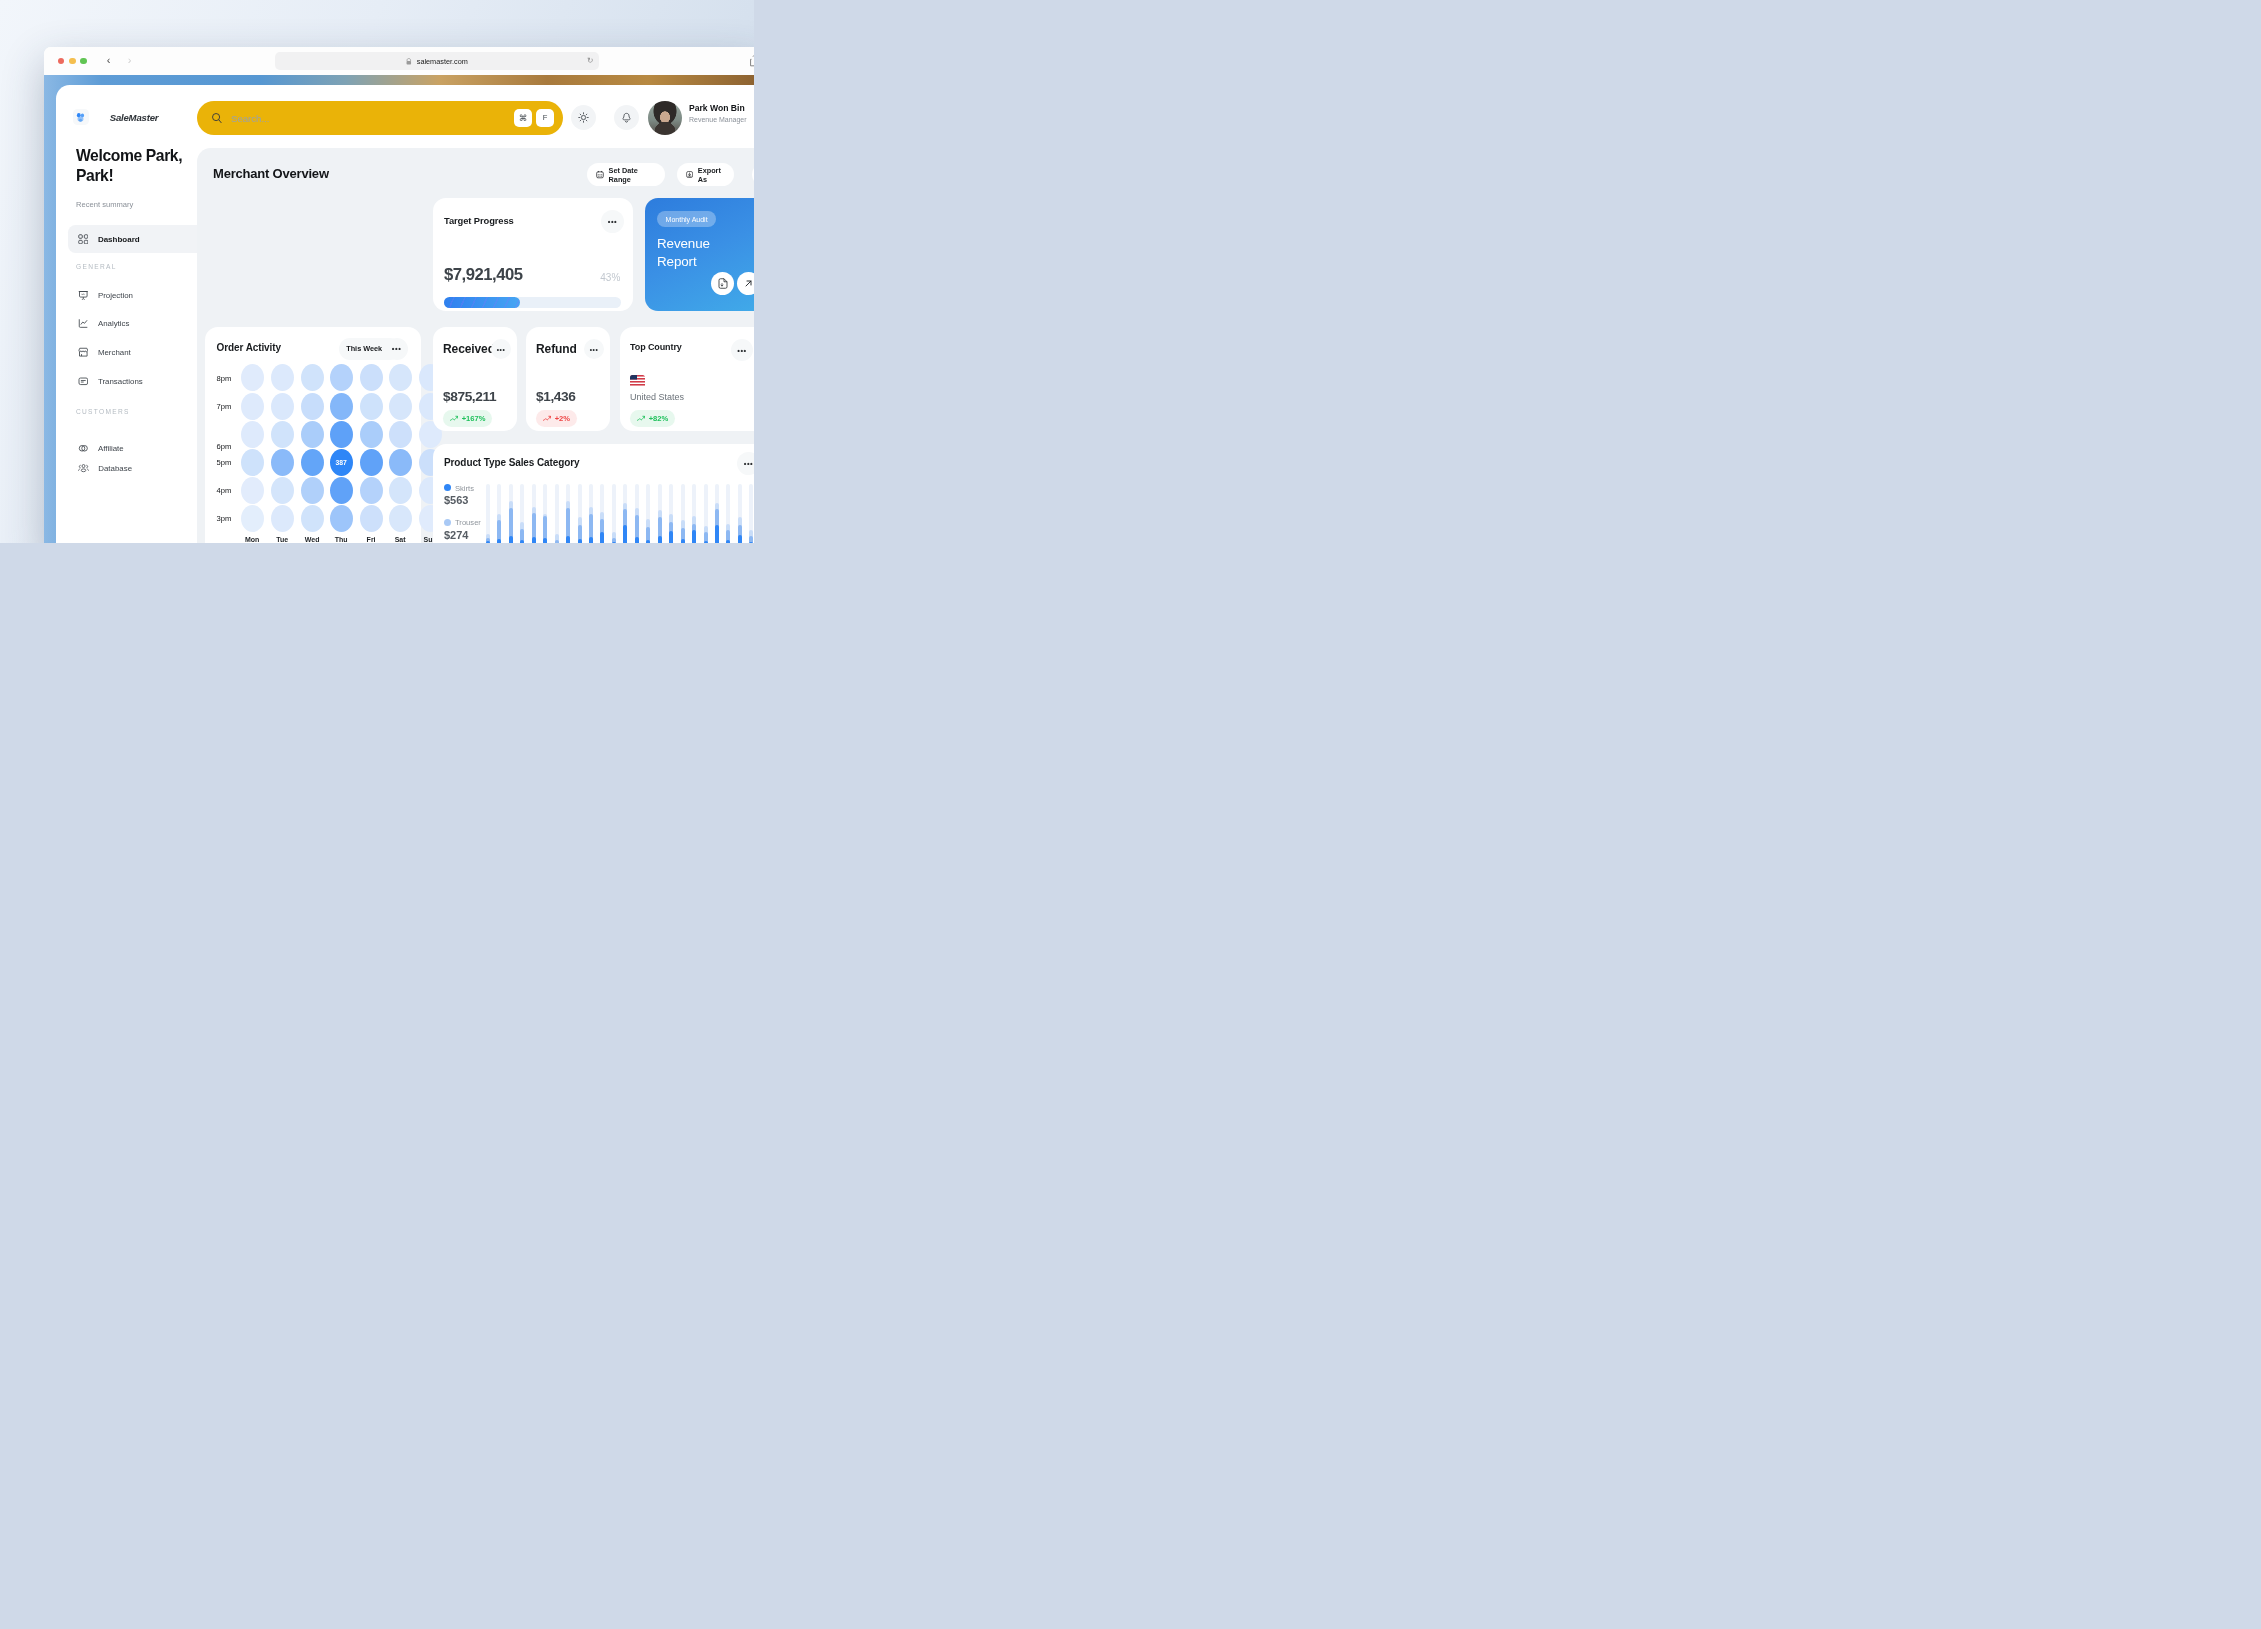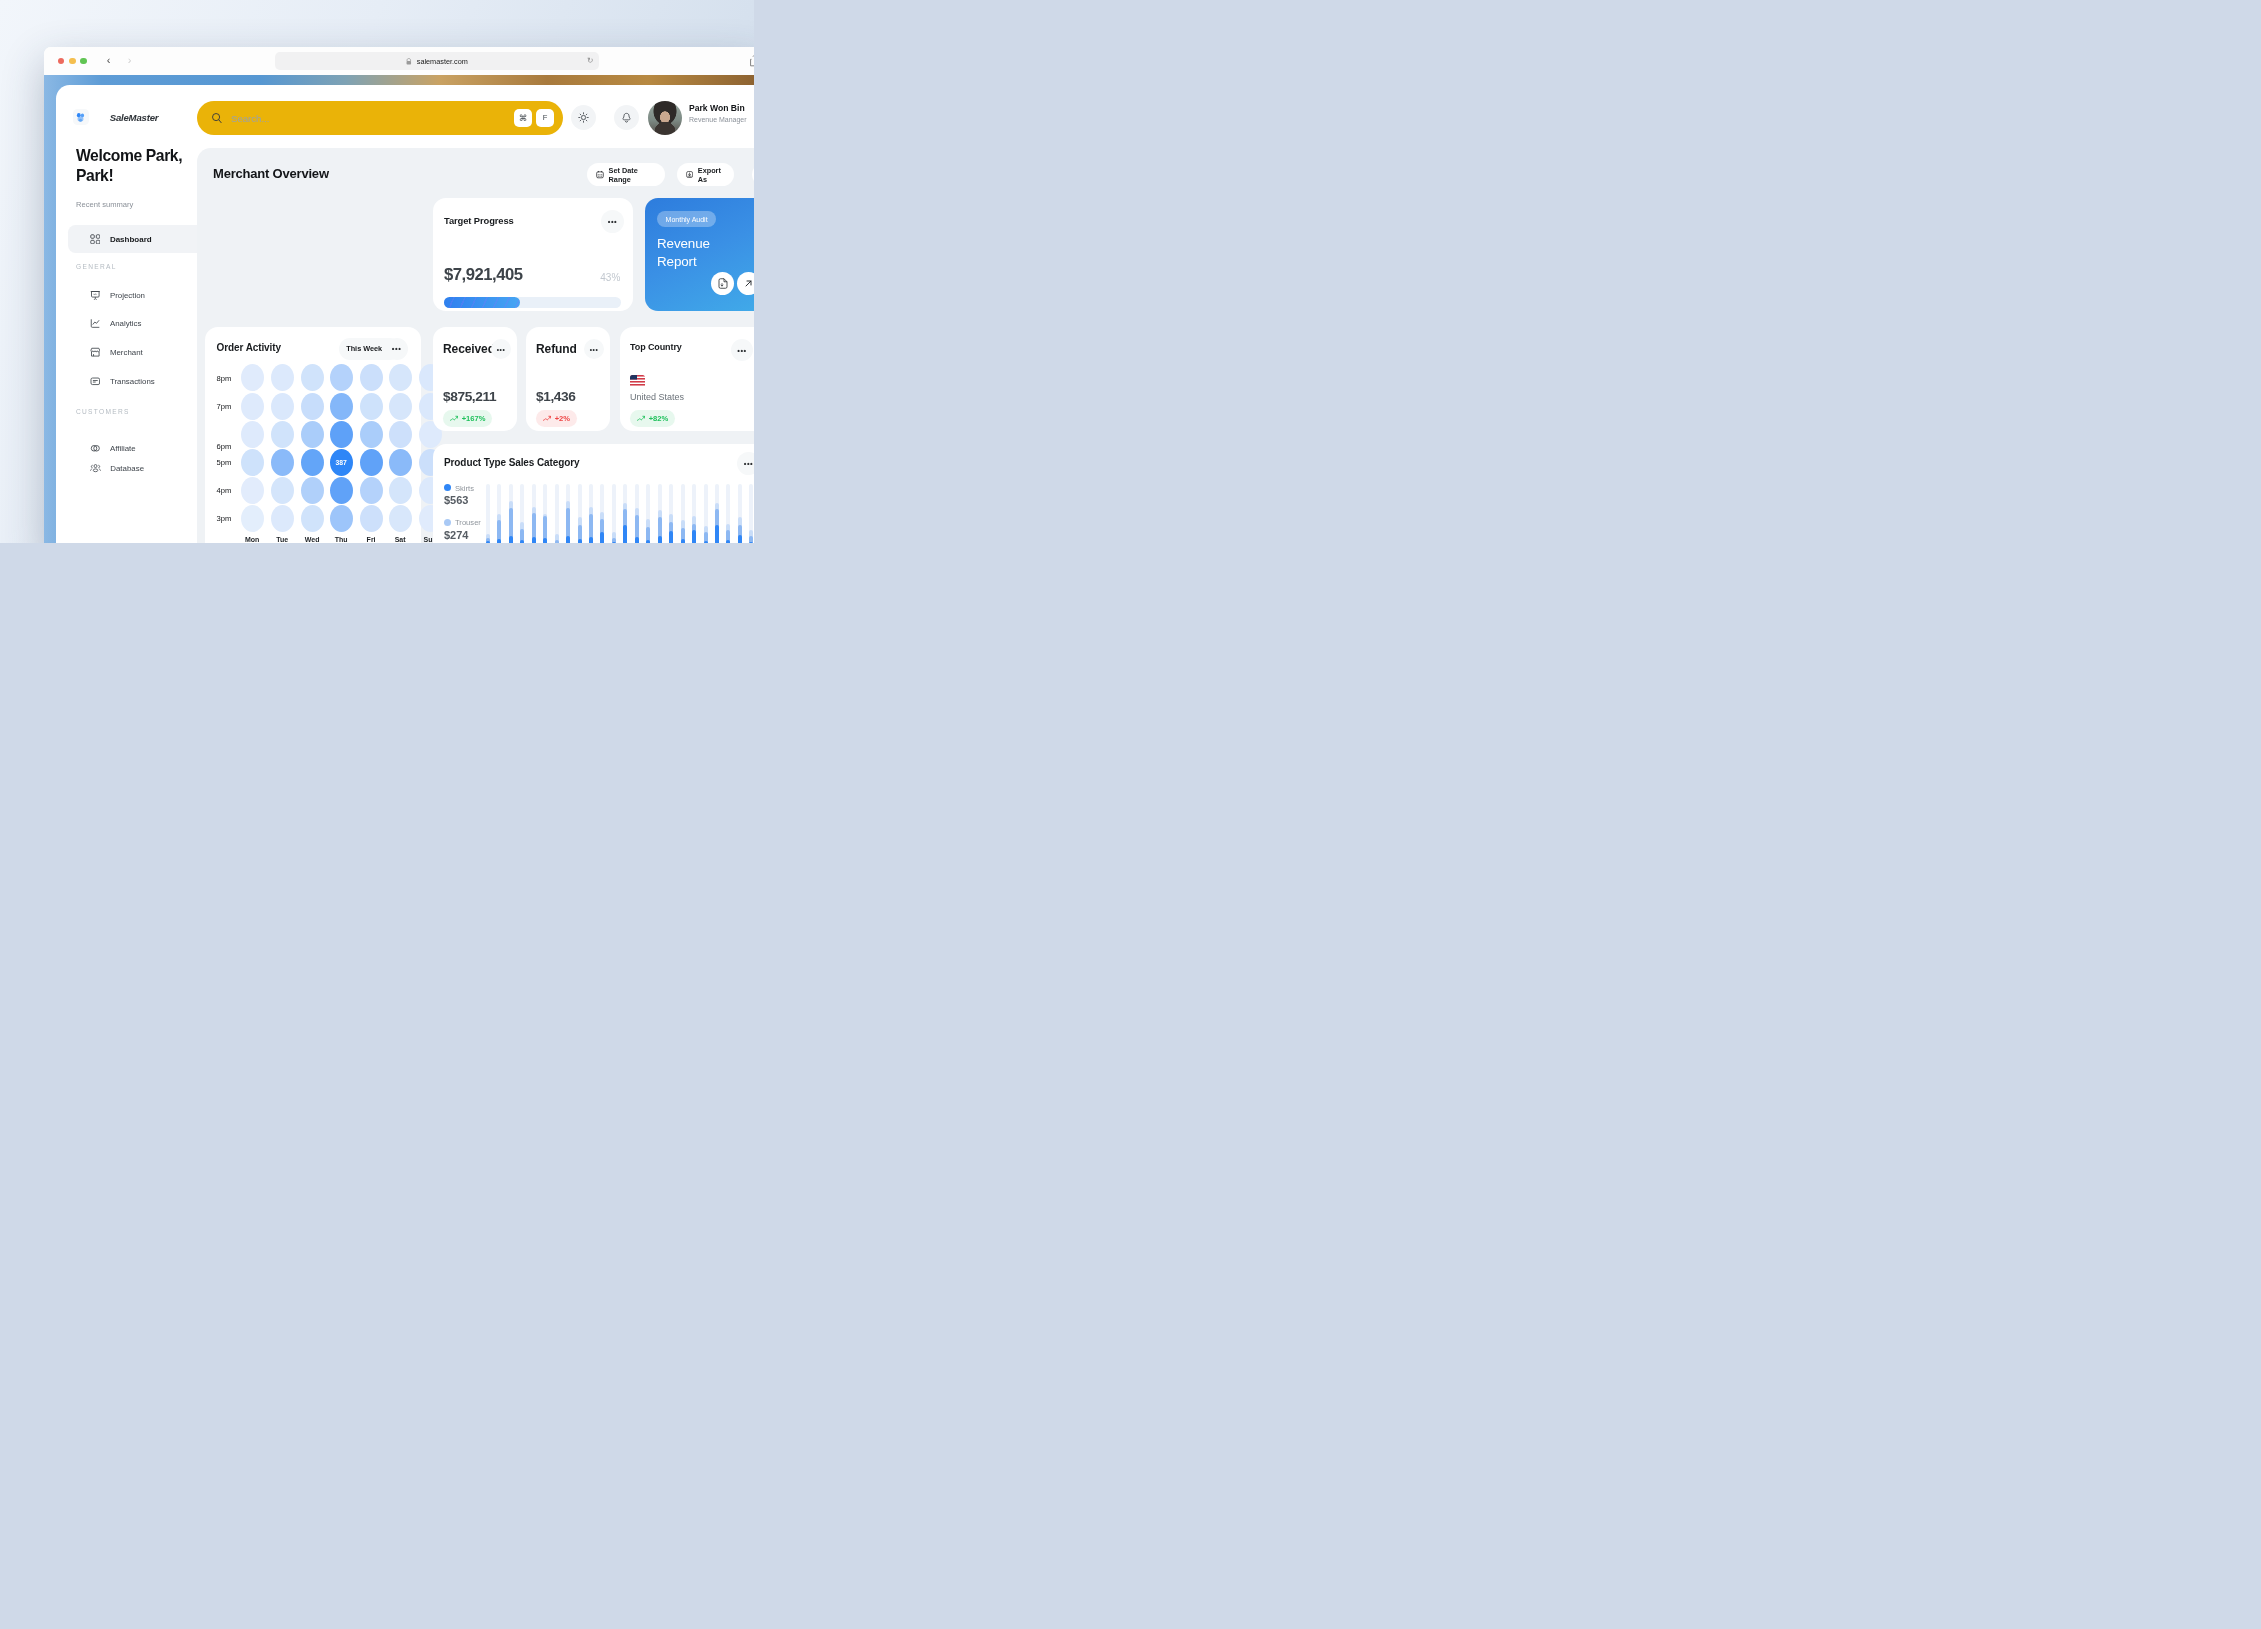--- a/index.html
+++ b/index.html
@@ -22,21 +22,21 @@
   .winbg{position:absolute;left:0;top:28px;right:0;bottom:0;
     background:linear-gradient(90deg,#8ab8e4 0%,#5e9cd6 8%,#5697d2 30%,#7ea2b4 42%,#c9a263 55%,#a87a3d 70%,#b78942 84%,#8a6030 100%);}
   
   .app{position:absolute;left:12px;top:38px;right:0;bottom:0;background:#fff;border-radius:13.7px 0 0 0;}
   
   .brand{position:absolute;left:16.7px;top:24px;display:flex;align-items:center;gap:21px;}
   .brand .chip{width:16px;height:16px;border-radius:4.6px;background:#f6f8fa;display:flex;align-items:center;justify-content:center;}
   .brand .name{font-size:9.6px;font-weight:bold;font-style:italic;color:#2e3338;letter-spacing:-0.2px;}
   .welcome{position:absolute;left:20px;top:61px;width:107px;font-size:15.7px;font-weight:bold;color:#121417;line-height:1.3;letter-spacing:-0.4px;}
   .subtitle{position:absolute;left:20px;top:115px;font-size:7.6px;color:#8b9199;}
-  .navitem{position:absolute;left:11.7px;width:140px;height:28px;border-radius:7.6px;display:flex;align-items:center;gap:9.6px;padding-left:22px;color:#3e444b;}
+  .navitem{position:absolute;left:11.7px;width:140px;height:28px;border-radius:7.6px;display:flex;align-items:center;gap:9.6px;padding-left:10px;color:#3e444b;}
   .navitem.active{background:#f1f3f6;color:#17191c;}
   .navitem .lbl{font-size:7.9px;}
   .navitem.active .lbl{font-weight:bold;font-size:8px;}
   .navsec{position:absolute;left:20px;font-size:6.6px;letter-spacing:1.3px;color:#b4bbc2;}
   .nav-ico{color:#43484e;}
   
   .search{position:absolute;left:141px;top:16px;width:366px;height:34px;border-radius:17px;background:#eab308;}
   .search .mag{position:absolute;left:14px;top:11px;color:#34383d;}
   .search input{position:absolute;left:32px;top:0;height:100%;width:223px;border:0;background:transparent;outline:none;font-size:9.6px;color:#3c4147;}
   .search input::placeholder{color:#9aa1a9;}

